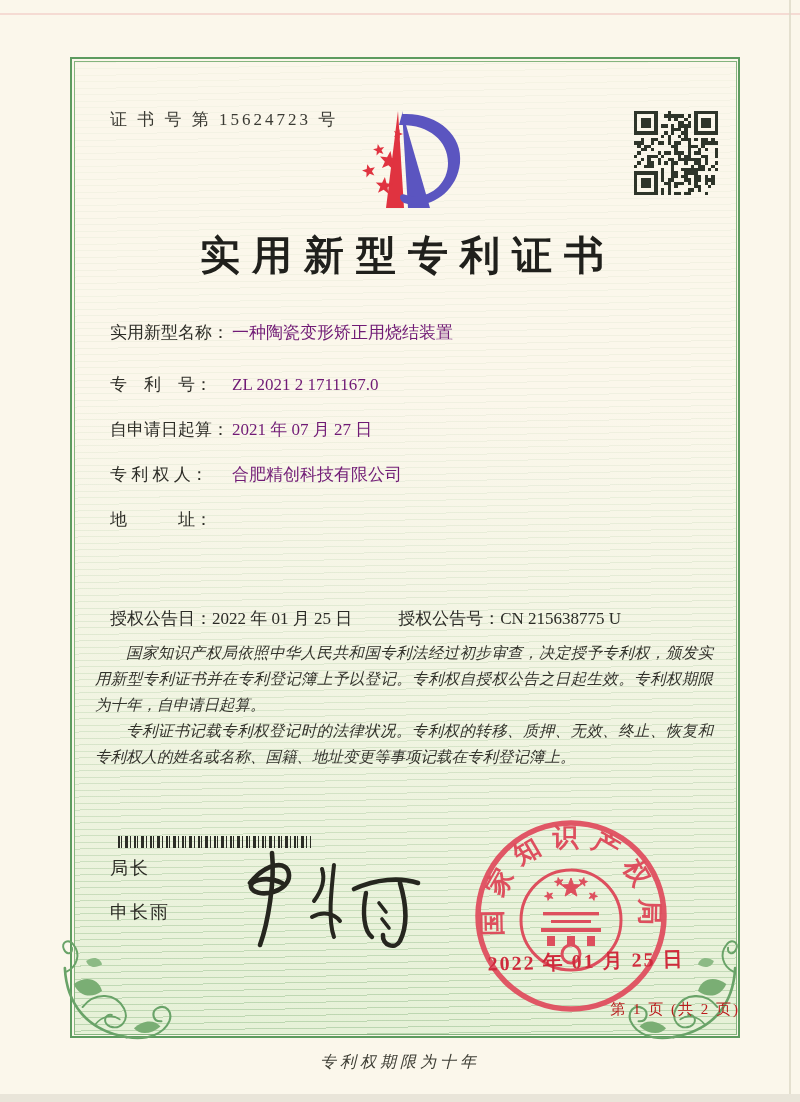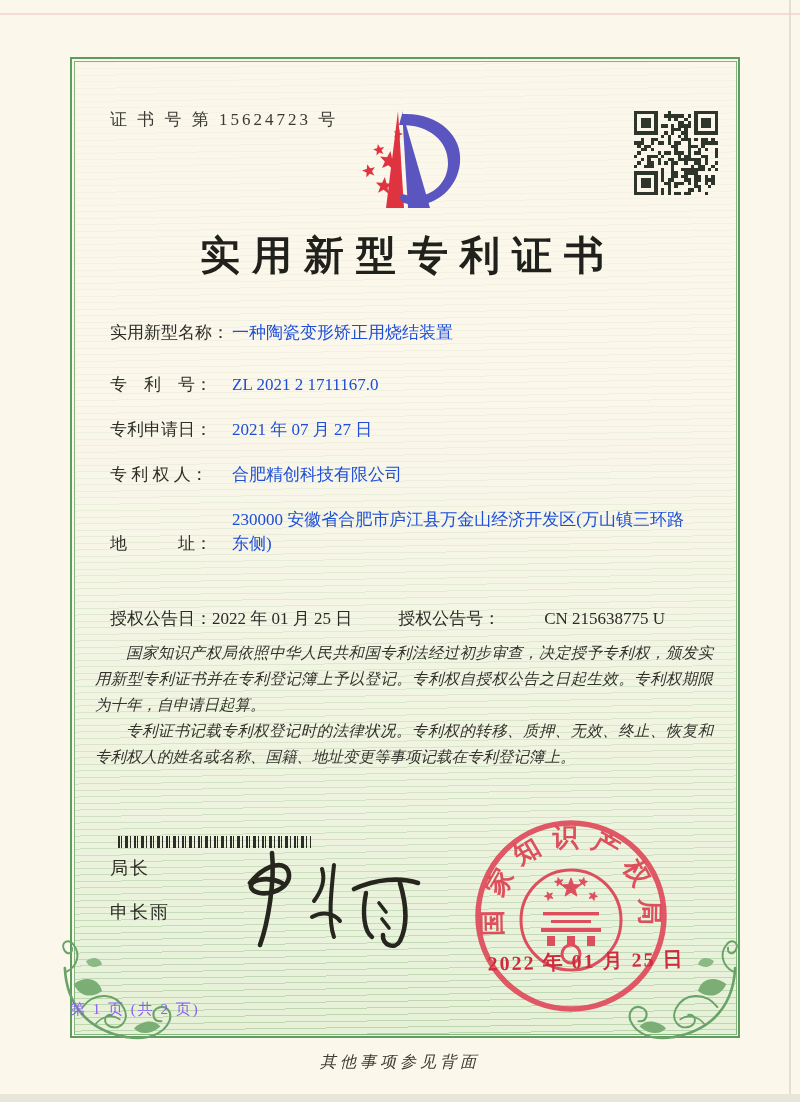--- a/index.html
+++ b/index.html
@@ -25,44 +25,44 @@
 
   .logo{position:absolute;left:336px;top:110px;}
   .qr{position:absolute;left:634px;top:111px;}
 
   .title{position:absolute;left:0;top:228px;width:100%;text-align:center;font-size:40px;font-weight:bold;
          letter-spacing:12px;color:#20201c;padding-left:8px;}
 
   .fields{position:absolute;left:110px;top:321px;width:600px;font-size:17px;}
   .frow{display:flex;align-items:flex-end;line-height:24px;margin-bottom:21px;}
   .frow .flabel{flex:0 0 122px;white-space:pre;color:#2e2e28;}
-  .frow .fvalue{max-width:458px;color:#1d4ed8;}
+  .frow .fvalue{max-width:458px;color:#701a75;}
   .frow.gap-lg{margin-bottom:28px;}
   .grant-row{display:flex;font-size:17px;line-height:24px;margin-top:3px;}
   .grant-row .pair{display:flex;white-space:pre;}
-  .grant-row .pair2{margin-left:46px;gap:44px;}
+  .grant-row .pair2{margin-left:46px;}
 
   .paras{position:absolute;left:95px;top:640px;width:618px;font-size:15.5px;line-height:26px;
          font-style:italic;color:#33332c;}
   .paras p{margin:0;text-indent:2em;text-align:justify;}
 
   .barcode{position:absolute;left:118px;top:836px;width:193px;height:12px;
     background:repeating-linear-gradient(90deg,#2c2d26 0 2px,transparent 2px 3px,#2c2d26 3px 4px,transparent 4px 7px,#2c2d26 7px 10px,transparent 10px 12px,#2c2d26 12px 13px,transparent 13px 16px);}
 
   .signer{position:absolute;left:110px;font-size:18px;color:#2b2b24;letter-spacing:2px;}
   .signer-title{top:856px;}
   .signer-name{top:900px;}
   .signature{position:absolute;left:222px;top:843px;}
 
   .seal{position:absolute;left:468px;top:816px;}
   .seal-date{position:absolute;left:486px;top:948px;width:200px;text-align:center;font-size:20px;
              letter-spacing:2px;color:#cf2b3c;transform:rotate(-1.5deg);font-weight:bold;}
 
-  .page-indicator{position:absolute;left:70px;top:1000px;width:670px;text-align:left;font-size:15px;
-                  letter-spacing:2px;color:#8b5cf6;}
+  .page-indicator{position:absolute;left:70px;top:1000px;width:670px;text-align:right;font-size:15px;
+                  letter-spacing:2px;color:#b91c1c;}
   .back-note{position:absolute;left:0;top:1052px;width:100%;text-align:center;font-size:16px;
              letter-spacing:4px;font-style:italic;color:#3d3d34;}
 </style>
 </head>
 <body>
 
 <div class="page">
 
   <div class="scan-top"></div>
   <div class="scan-right"></div>
@@ -418,32 +418,31 @@
         <span class="fvalue">一种陶瓷变形矫正用烧结装置</span>
       </div>
 
 
       <div class="frow">
         <span class="flabel">专　利　号：</span>
         <span class="fvalue">ZL 2021 2 1711167.0</span>
       </div>
 
       <div class="frow">
-        <span class="flabel">专利申请日：</span>
+        <span class="flabel">自申请日起算：</span>
         <span class="fvalue">2021 年 07 月 27 日</span>
       </div>
 
       <div class="frow">
         <span class="flabel">专 利 权 人：</span>
         <span class="fvalue">合肥精创科技有限公司</span>
       </div>
 
       <div class="frow">
         <span class="flabel">地　　　址：</span>
-        <span class="fvalue">230000 安徽省合肥市庐江县万金山经济开发区(万山镇三环路东侧)</span>
       </div>
     </div>
   <div class="grant-row" style="position:absolute;left:110px;top:604px;">
     <span class="pair"><span>授权公告日：</span><span>2022 年 01 月 25 日</span></span>
     <span class="pair pair2"><span>授权公告号：</span><span>CN 215638775 U</span></span>
   </div>
 
   <div class="paras">
     <p>国家知识产权局依照中华人民共和国专利法经过初步审查，决定授予专利权，颁发实用新型专利证书并在专利登记簿上予以登记。专利权自授权公告之日起生效。专利权期限为十年，自申请日起算。</p>
     <p>专利证书记载专利权登记时的法律状况。专利权的转移、质押、无效、终止、恢复和专利权人的姓名或名称、国籍、地址变更等事项记载在专利登记簿上。</p>
@@ -489,15 +488,15 @@
         <rect x="76" y="120" width="8" height="10" stroke="none"></rect>
         <rect x="96" y="120" width="8" height="10" stroke="none"></rect>
         <rect x="116" y="120" width="8" height="10" stroke="none"></rect>
         <circle cx="100" cy="138" r="9" fill="none" stroke-width="3"></circle>
       </g>
     </g>
   </svg>
   <div class="seal-date">2022 年 01 月 25 日</div>
 
   <div class="page-indicator">第 1 页 (共 2 页)</div>
-  <div class="back-note">其他事项参见背面</div>
+  <div class="back-note">专利权期限为十年</div>
 
 </div>
 
 </body></html>

